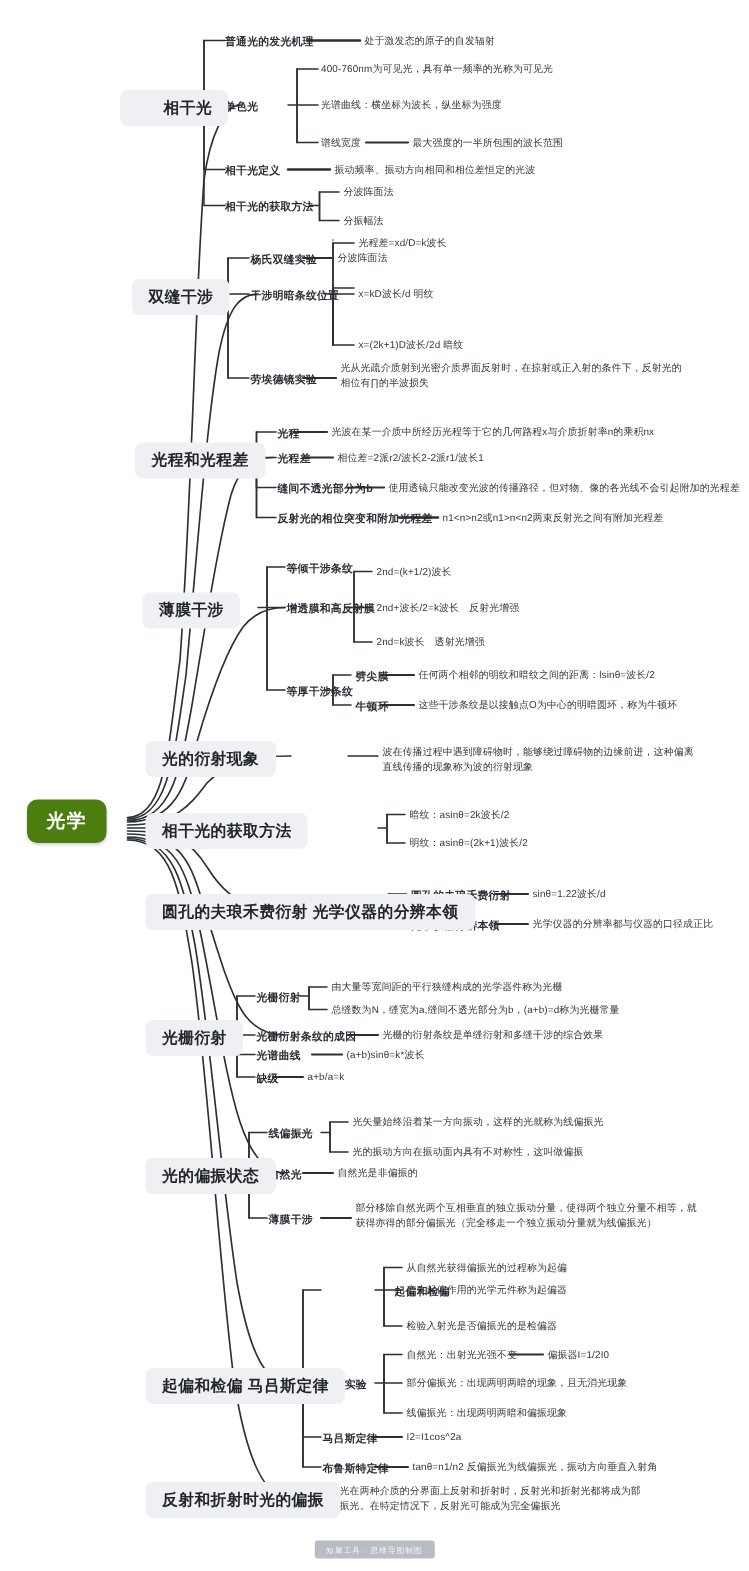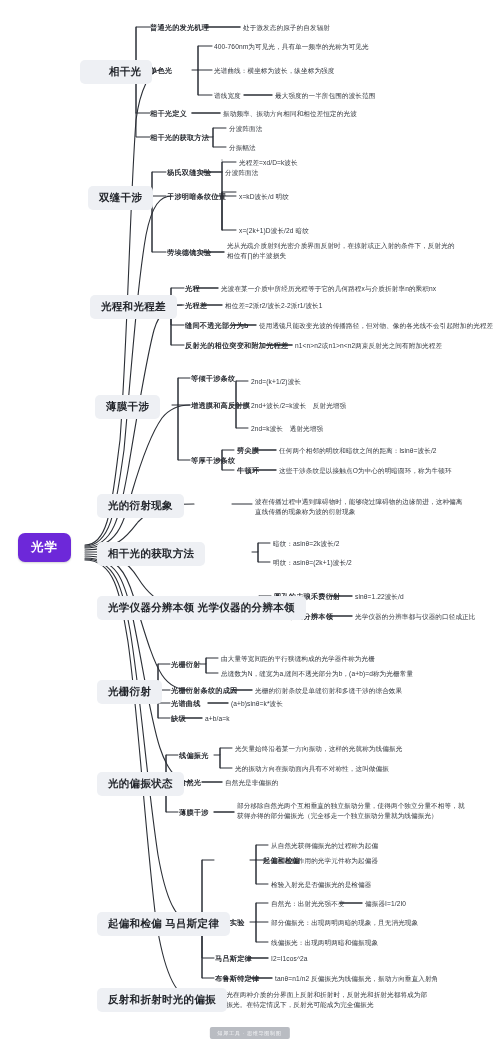--- a/index.html
+++ b/index.html
@@ -26,21 +26,21 @@
     left: 0; top: 0;
     width: 499px; height: 1047px;
     pointer-events: none;
   }
   .node {
     position: absolute;
     white-space: nowrap;
   }
   
   .root {
-    background: #6d28d9;
+    background: #4d7c0f;
     color: #ffffff;
     border-radius: 7px;
     padding: 6px 13px;
     font-size: 12.5px;
     font-weight: 600;
     letter-spacing: 1px;
     box-shadow: 0 1px 2px rgba(0,0,0,.18);
     z-index: 6;
   }
   
@@ -290,21 +290,21 @@
   <div class="node b2" style="left:237px; top:466px;">牛顿环</div>
   <div class="node b3" style="left:279px; top:466px;">这些干涉条纹是以接触点O为中心的明暗圆环，称为牛顿环</div>
 
   <div class="node b1" style="left:97px; top:494px;">光的衍射现象</div>
   <div class="node b3 wrap" style="left:255px; top:497px; width:210px;">波在传播过程中遇到障碍物时，能够绕过障碍物的边缘前进，这种偏离直线传播的现象称为波的衍射现象</div>
 
   <div class="node b1" style="left:97px; top:542px;">相干光的获取方法</div>
   <div class="node b3" style="left:273px; top:539px;">暗纹：asinθ=2k波长/2</div>
   <div class="node b3" style="left:273px; top:558px;">明纹：asinθ=(2k+1)波长/2</div>
 
-  <div class="node b1" style="left:97px; top:596px;">光学仪器分辨本领 光学仪器的分辨本领</div>
+  <div class="node b1" style="left:97px; top:596px;">圆孔的夫琅禾费衍射 光学仪器的分辨本领</div>
   <div class="node b2" style="left:274px; top:592px;">圆孔的夫琅禾费衍射</div>
   <div class="node b3" style="left:355px; top:592px;">sinθ=1.22波长/d</div>
   <div class="node b2" style="left:274px; top:612px;">光学仪器分辨本领</div>
   <div class="node b3" style="left:355px; top:612px;">光学仪器的分辨率都与仪器的口径成正比</div>
 
   <div class="node b1" style="left:97px; top:680px;">光栅衍射</div>
 
   <div class="node b2" style="left:171px; top:660px;">光栅衍射</div>
   <div class="node b3" style="left:221px; top:654px;">由大量等宽间距的平行狭缝构成的光学器件称为光栅</div>
   <div class="node b3" style="left:221px; top:669px;">总缝数为N，缝宽为a,缝间不透光部分为b，(a+b)=d称为光栅常量</div>

